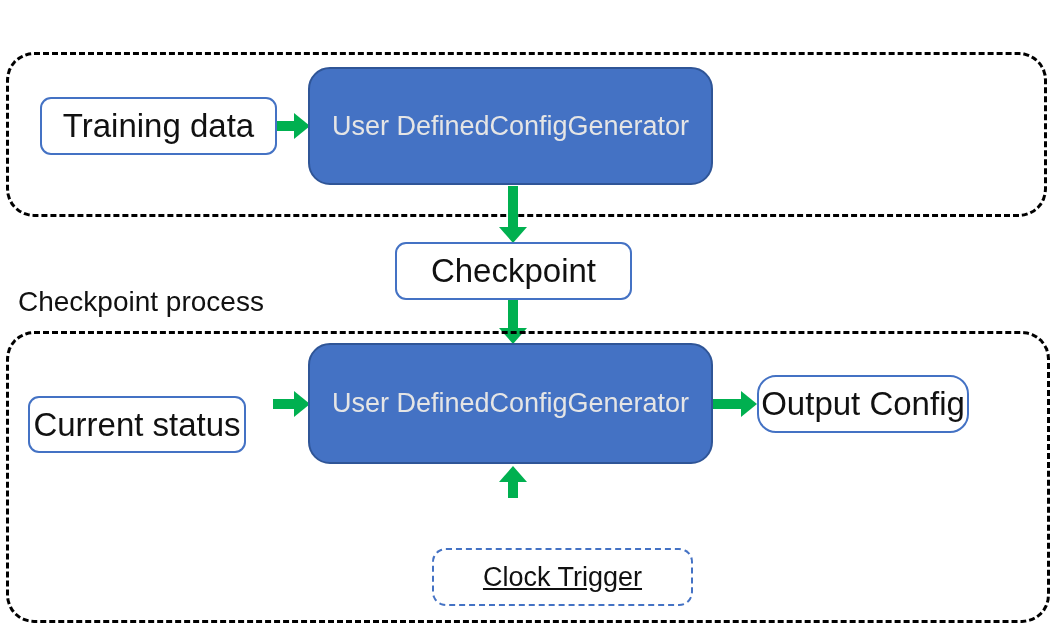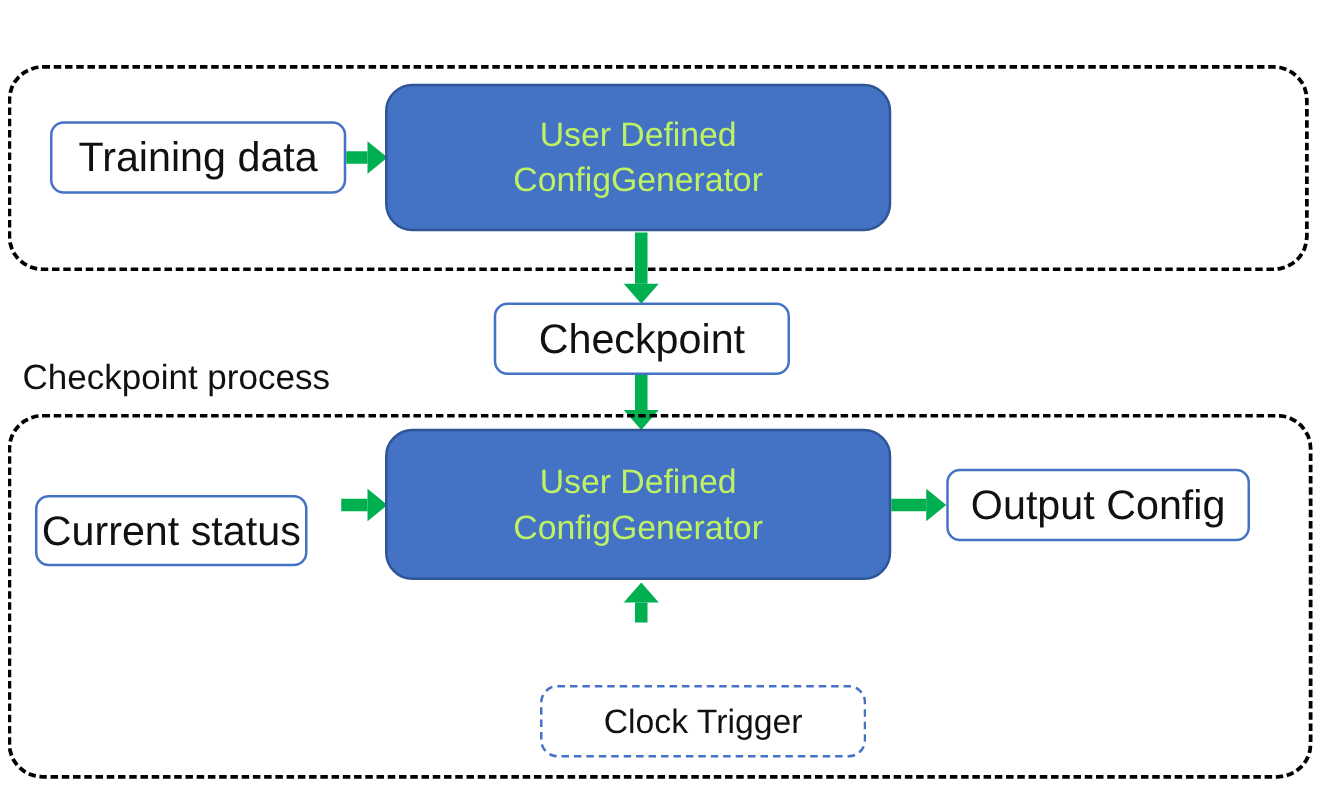--- a/index.html
+++ b/index.html
@@ -41,24 +41,24 @@
     color: #111111;
     white-space: nowrap;
   }
   .blue-box {
     position: absolute;
     background: #4472C4;
     border: 2px solid #2F5597;
     border-radius: 22px;
     box-sizing: border-box;
     display: flex;
-    flex-direction: column;
+    flex-direction: row;
     align-items: center;
     justify-content: center;
-    color: #bef264;
+    color: #e5e5e5;
     font-size: 27px;
     line-height: 1.35;
     text-align: center;
   }
   .trigger-box {
     position: absolute;
     background: #ffffff;
     border: 2.5px dashed #4472C4;
     border-radius: 14px;
     box-sizing: border-box;
@@ -164,27 +164,27 @@
   <div class="blue-box" style="left:308px; top:343px; width:405px; height:121px;">
     <span>User Defined</span>
     <span>ConfigGenerator</span>
   </div>
 
   <div class="arrow-right" style="left:713px; top:391px; width:44px;">
     <div class="shaft"></div>
     <div class="head"></div>
   </div>
 
-  <div class="white-box" style="left:757px; top:375px; width:243px; height:58px;">
+  <div class="white-box" style="left:757px; top:375px; width:212px; height:58px;border-radius:19px;">
     <span>Output Config</span>
   </div>
 
   <div class="arrow-up" style="left:499px; top:466px; height:32px;">
     <div class="head"></div>
     <div class="shaft"></div>
   </div>
 
 
-  <div class="trigger-box" style="left:432px; top:548px; width:261px; height:58px; z-index:2;">
+  <div class="trigger-box" style="left:432px; top:548px; width:261px; height:58px; z-index:2;text-decoration:underline;">
     <span>Clock Trigger</span>
   </div>
 
 </div>
 
 </body></html>

